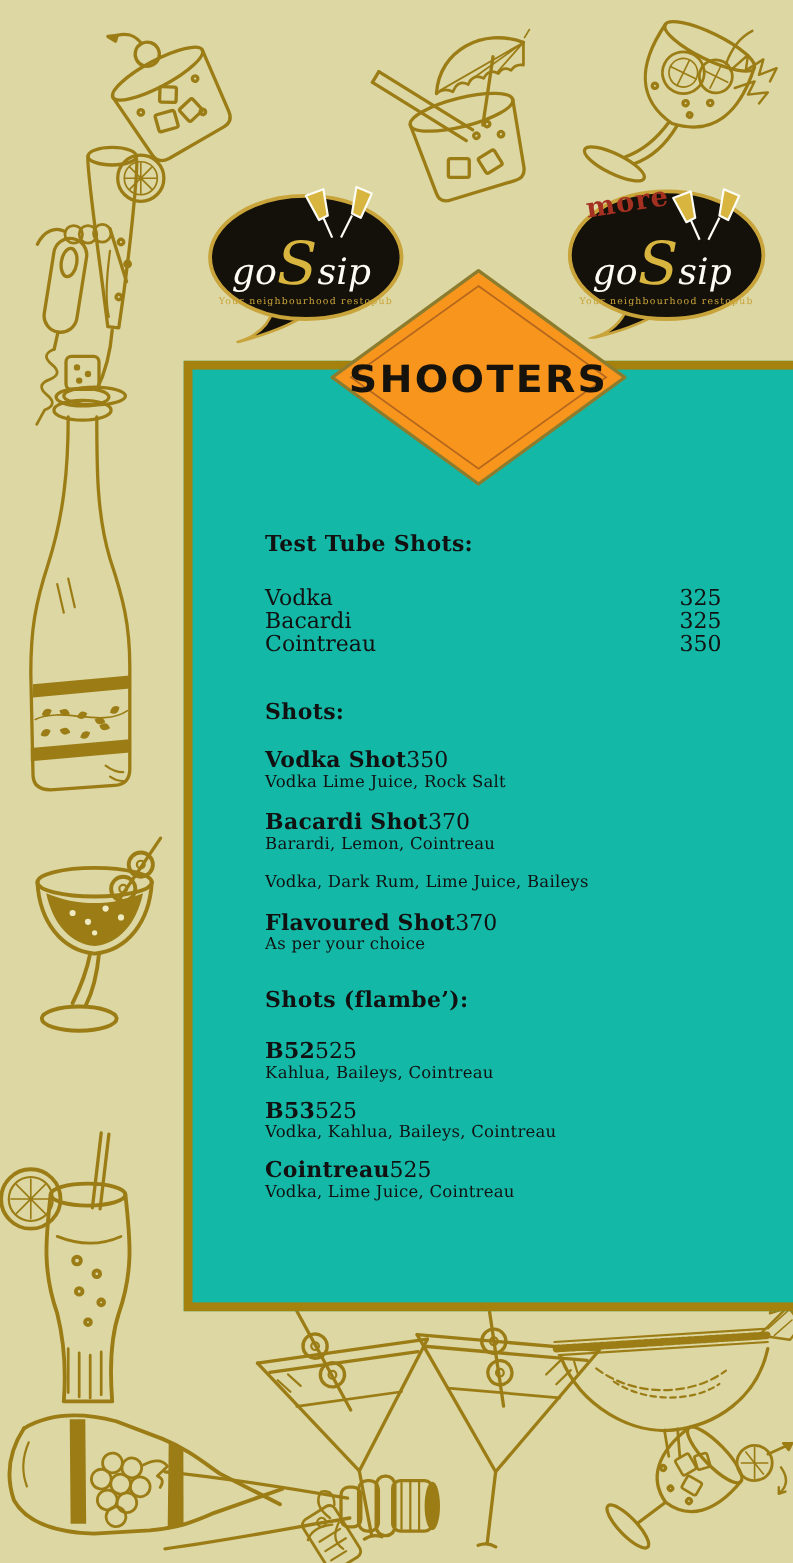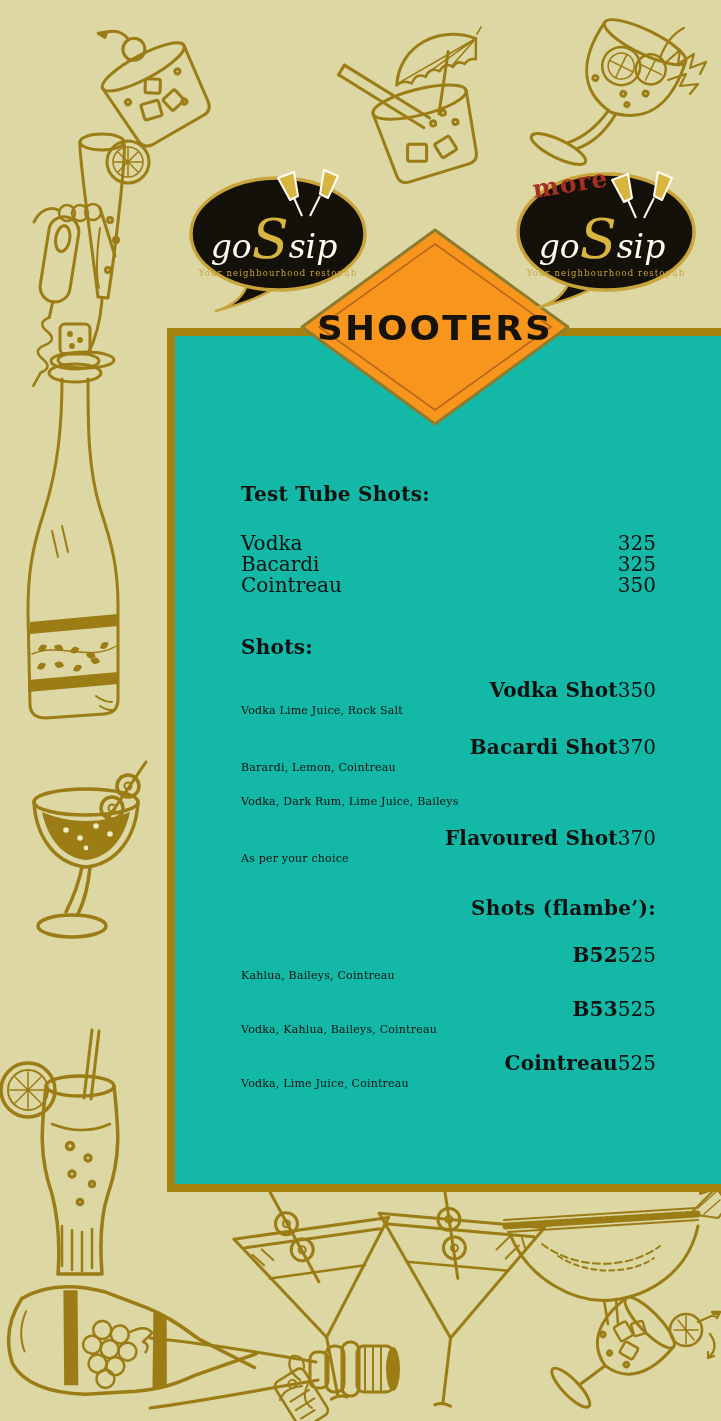--- a/index.html
+++ b/index.html
@@ -21,32 +21,32 @@
   .deco svg{display:block;overflow:visible;}
   
   .panel{
     position:absolute;left:167px;top:328px;width:581px;height:864px;
     background:#14b8a6;border:8px solid var(--border);z-index:2;
   }
   .panel-inner{padding:146px 84px 0 66px;color:#111;}
   .menu-heading{font-size:20px;font-weight:bold;letter-spacing:.3px;}
   .sec0 .menu-heading{margin-bottom:27px;}
   .sec1 .menu-heading{margin-bottom:20px;}
-  .sec2 .menu-heading{margin-bottom:24px;text-align:right;}
+  .sec2 .menu-heading{margin-bottom:24px;}
   .simple-row{display:flex;justify-content:space-between;font-size:20px;line-height:21px;}
   .sec0{margin-bottom:39px;}
   .item{margin-bottom:17px;}
-  .item-top{display:flex;justify-content:flex-end;font-size:20px;line-height:23px;}
+  .item-top{display:flex;justify-content:flex-start;font-size:20px;line-height:23px;}
   .item-name{font-weight:bold;letter-spacing:.2px;}
   .item-price{font-weight:normal;}
-  .item-desc{font-size:11px;line-height:17px;letter-spacing:.2px;}
+  .item-desc{font-size:15px;line-height:17px;letter-spacing:.2px;}
   .sec2{margin-top:29px;}
   .sec2 .item{margin-bottom:14px;}
   
-  .banner{position:absolute;left:300px;top:228px;width:270px;height:198px;z-index:3;}
+  .banner{position:absolute;left:300px;top:244px;width:270px;height:198px;z-index:3;}
   .banner text{
     font-family:"DejaVu Sans", sans-serif;font-weight:bold;font-size:34px;
     fill:#16130d;letter-spacing:2px;
   }
   
   .logo{position:absolute;z-index:4;}
   .logo-1{left:186px;top:164px;}
   .logo-2{left:512px;top:156px;}
   .logo text{font-family:"DejaVu Serif", serif;}
   .word-main{fill:#fdfdf5;font-style:italic;font-size:33px;}

